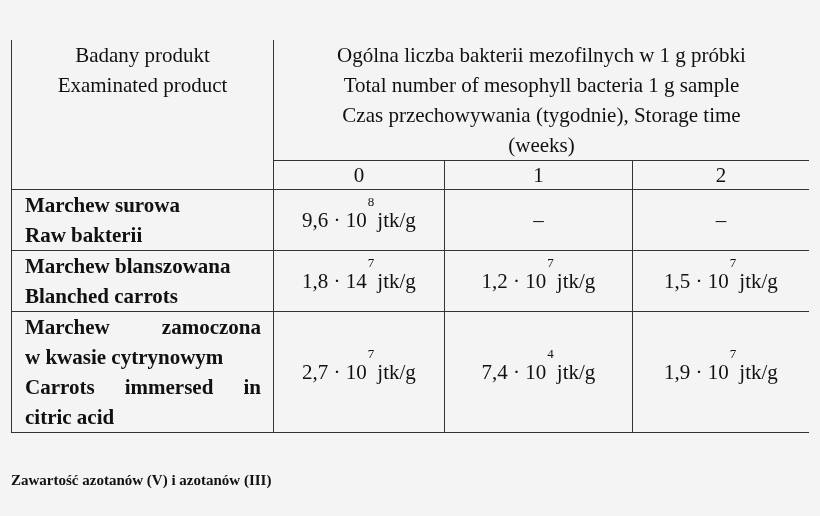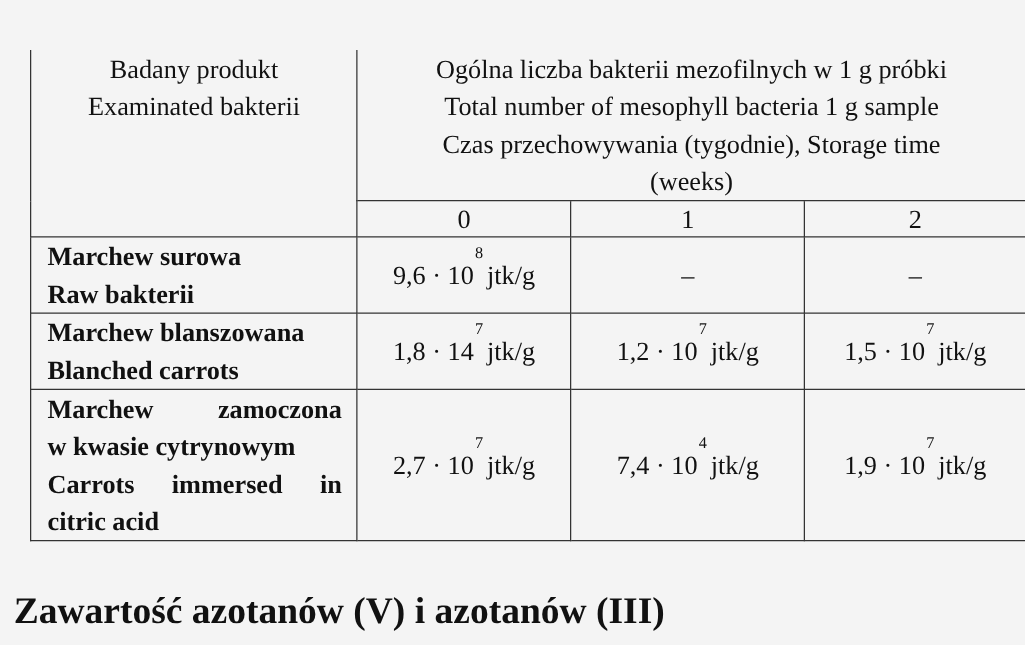--- a/index.html
+++ b/index.html
@@ -4,21 +4,21 @@
 <style>
   html, body { margin: 0; padding: 0; }
   body {
     width: 820px; height: 516px; overflow: hidden;
     background: #f4f4f4;
     font-family: "Liberation Serif", "DejaVu Serif", serif;
     color: #111;
     position: relative;
   }
   .tbl {
-    position: absolute; left: 24px; top: 40px;
+    position: absolute; left: 11px; top: 40px;
     border-collapse: collapse;
     font-size: 21px; line-height: 30px;
   }
   .tbl td {
     border: 1.5px solid #333;
     padding: 0;
     vertical-align: middle;
     text-align: center;
   }
   .tbl tr:first-child td { border-top: none; }
@@ -31,34 +31,34 @@
   .hdr-main { vertical-align: top !important; height: 117px; line-height: 30px; margin-top: 17px; }
   .wk { height: 28px; line-height: 28px; }
   .prod { text-align: left !important; padding-left: 13px !important; padding-right: 12px !important; font-weight: bold; }
   .justify { text-align: justify; text-align-last: justify; }
   .r1 { height: 59px; }
   .r2 { height: 59px; }
   .r3 { height: 116px; }
   sup { font-size: 13px; vertical-align: top; position: relative; top: -3px; margin-left: 1px; margin-right: 3px; line-height: 0; }
   .heading {
     position: absolute; left: 11px; top: 472px;
-    font-weight: bold; font-size: 30px;
+    font-weight: bold; font-size: 15px;
     font-family: "Liberation Serif", "DejaVu Serif", serif;
   }
   .line { display: block; }
 </style>
 </head>
 <body>
 
 <table class="tbl">
   <tbody>
       <tr>
     <td class="c-prod hdr-prod" rowspan="2">
       <span class="line">Badany produkt</span>
-      <span class="line">Examinated bakterii</span>
+      <span class="line">Examinated product</span>
     </td>
     <td class="hdr-main last" colspan="3">
       <span class="line">Ogólna liczba bakterii mezofilnych w 1 g próbki</span>
       <span class="line">Total number of mesophyll bacteria 1 g sample</span>
       <span class="line">Czas przechowywania (tygodnie), Storage time</span>
       <span class="line">(weeks)</span>
     </td>
   </tr>
   <tr>
     <td class="c0 wk">0</td>

